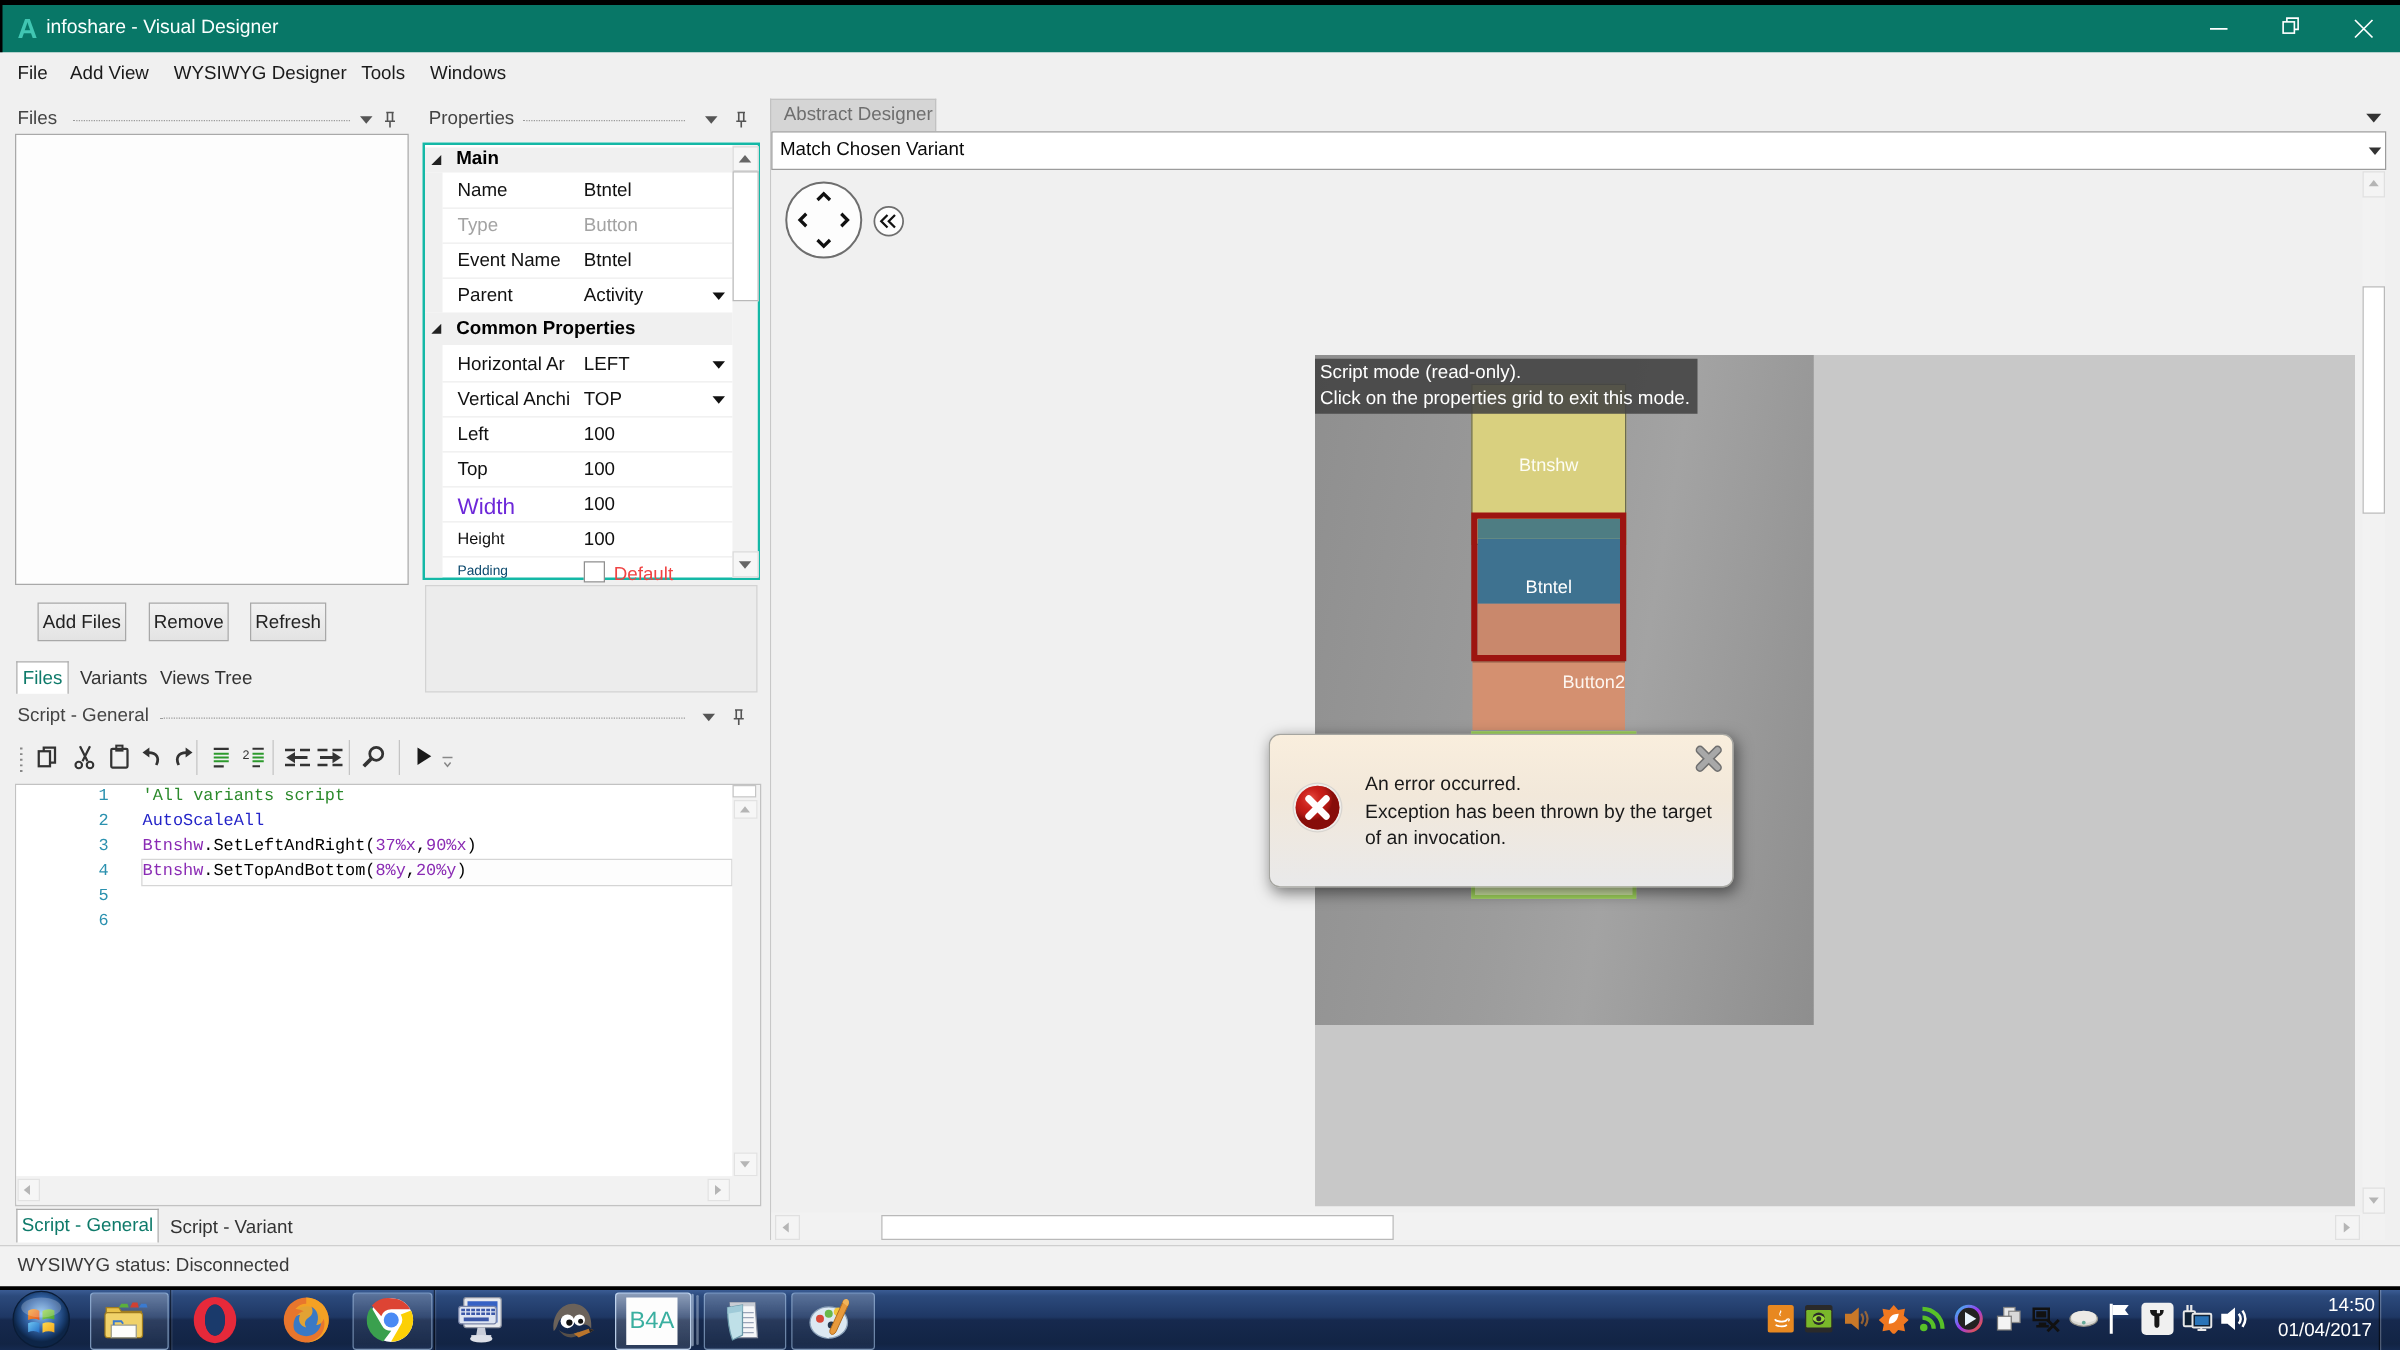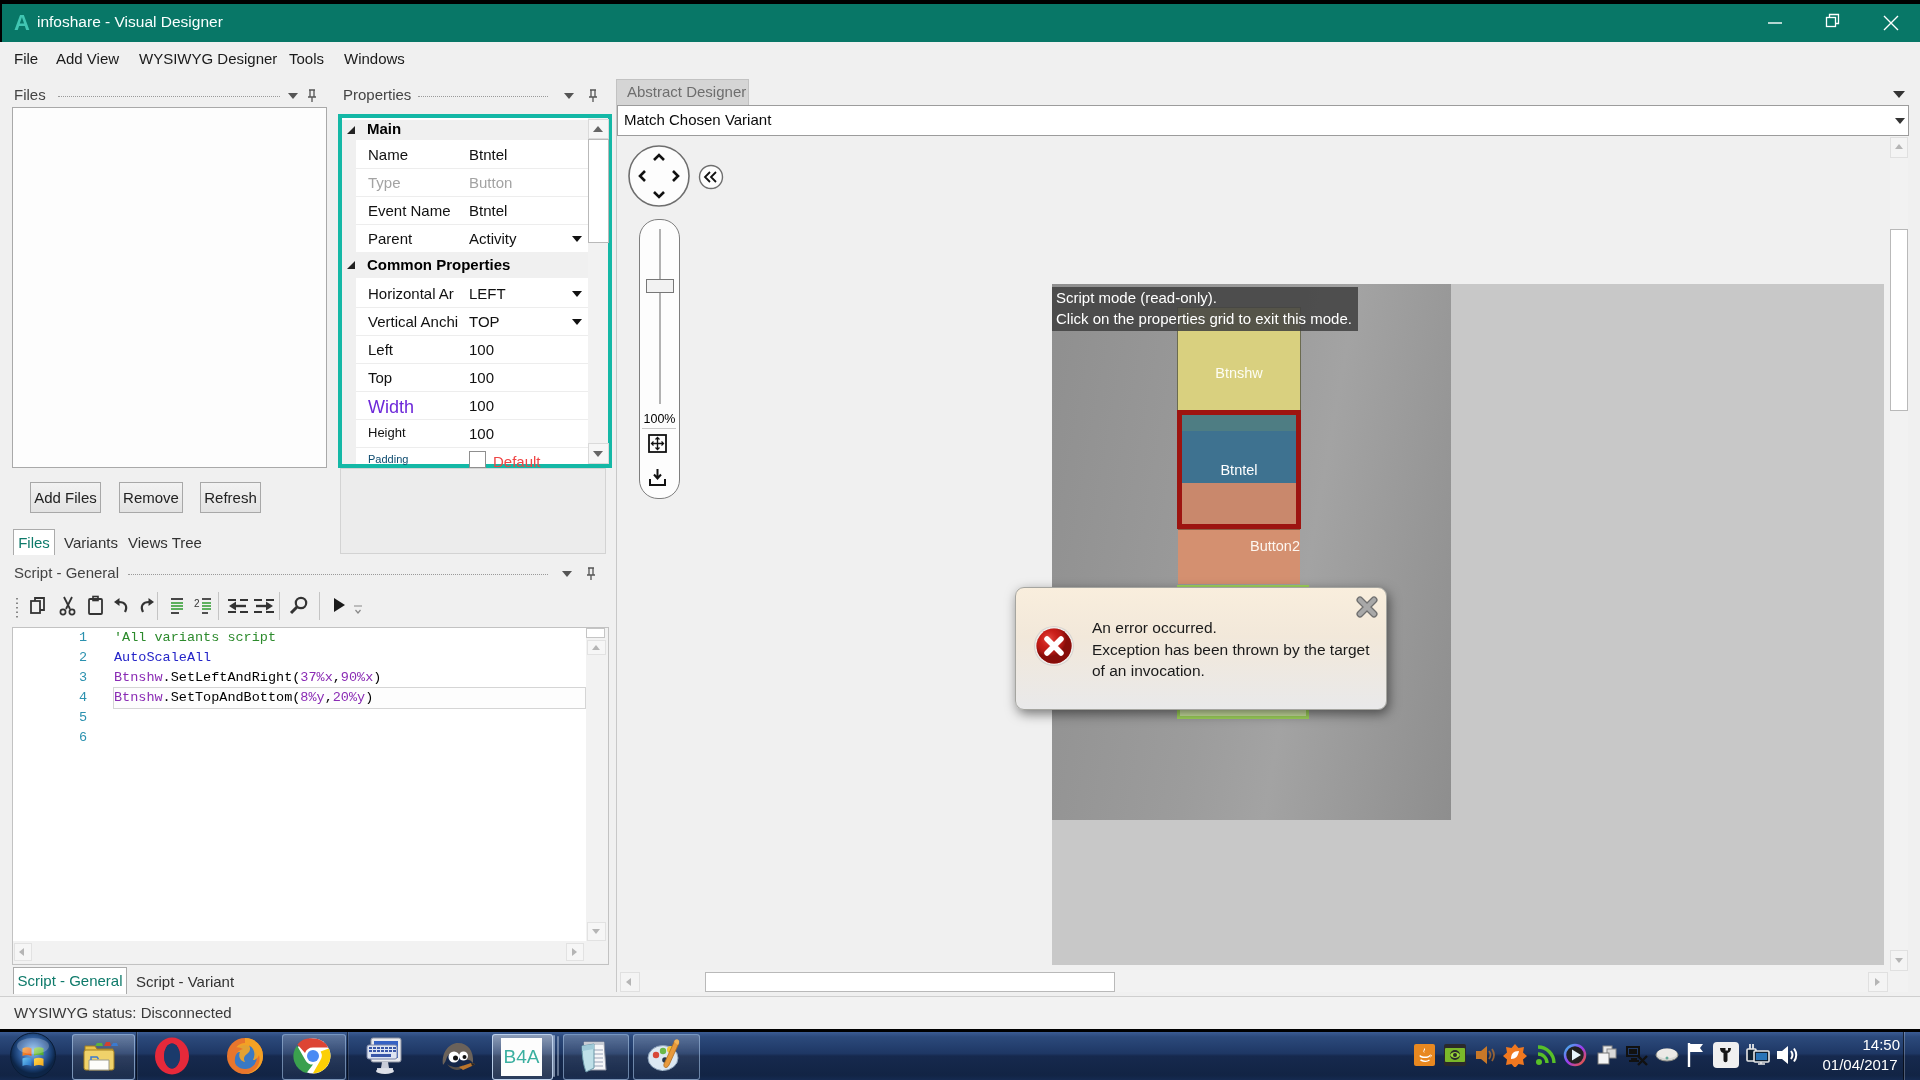--- a/index.html
+++ b/index.html
@@ -58,21 +58,21 @@
   <div class="a" style="left:14px;top:7px;font-size:15px;color:#3a3a3a">WYSIWYG status: Disconnected</div>
 </div>
 
 <div id="props" class="a" style="left:336px;top:82px;width:272px;height:474px">
   <div class="a pt" style="left:7px;top:4px">Properties</div>
   <div class="a leader" style="left:82px;top:14px;width:130px"></div>
   <div class="tri" style="left:228px;top:11px;border-width:6px 5px 0 5px;border-color:#555 transparent transparent transparent"></div>
   <svg class="a" style="left:250px;top:6px" width="14" height="16">
       <path d="M4 2 h6 M5 2 v7 h4 v-7 M3 9 h8 M7 9 v5" stroke="#555" stroke-width="1.3" fill="none"></path>
     </svg>
-  <div class="a" style="left:2px;top:32px;width:266px;height:346px;background:#fff;border:4px solid #14b8a6">
+  <div class="a" style="left:2px;top:32px;width:266px;height:346px;background:#fff;border:2px solid #14b8a6">
 
     <div class="a" style="left:0;top:2px;width:246px;height:20px;background:#f0f0f0">
       <svg class="a" style="left:5px;top:6px" width="9" height="9">
           <polygon points="8,0 8,8 0,8" fill="#222"></polygon>
         </svg>
       <div class="a" style="left:25px;top:0px;font-size:15px;font-weight:bold;color:#000">Main</div>
     </div>
     <div class="a" style="left:0;top:22px;width:14px;height:112px;background:#f0f0f0"></div>
     <div class="a" style="left:26px;top:28px;font-size:15px;color:#111">Name</div>
     <div class="a" style="left:127px;top:28px;font-size:15px;color:#111">Btntel</div>
@@ -276,35 +276,20 @@
     <svg class="a" style="left:0;top:0" width="125" height="80" viewBox="0 0 125 80">
       <circle cx="42" cy="40" r="30" fill="#fdfdfd" stroke="#6e6e6e" stroke-width="1.6"></circle>
       <path d="M37 24 l5 -5 l5 5" fill="none" stroke="#111" stroke-width="2.6"></path>
       <path d="M37 56 l5 5 l5 -5" fill="none" stroke="#111" stroke-width="2.6"></path>
       <path d="M28 35 l-5 5 l5 5" fill="none" stroke="#111" stroke-width="2.6"></path>
       <path d="M56 35 l5 5 l-5 5" fill="none" stroke="#111" stroke-width="2.6"></path>
       <circle cx="94" cy="41" r="11.5" fill="#fdfdfd" stroke="#6e6e6e" stroke-width="1.4"></circle>
       <path d="M93 36 l-5 5 l5 5 M99 36 l-5 5 l5 5" fill="none" stroke="#111" stroke-width="1.8"></path>
     </svg>
 
-    <div class="a" style="left:22px;top:83px;width:39px;height:278px;background:#fdfdfd;border:1.5px solid #7e7e7e;border-radius:19px">
-      <div class="a" style="left:19px;top:9px;width:2px;height:175px;background:#b2b2b2"></div>
-      <div class="a" style="left:6px;top:59px;width:26px;height:12px;background:#f2f2f2;border:1px solid #777"></div>
-      <div class="a" style="left:0;top:192px;width:39px;text-align:center;font-size:12.5px;color:#000">100%</div>
-      <div class="a" style="left:2px;top:208px;width:34px;height:1px;background:#c9c9c9"></div>
-      <svg class="a" style="left:7px;top:213px" width="21" height="21" viewBox="0 0 21 21">
-          <rect x="2" y="2" width="17" height="17" fill="none" stroke="#111" stroke-width="1.8"></rect>
-          <path d="M10.5 5 v11 M5 10.5 h11" stroke="#111" stroke-width="1.4"></path>
-          <path d="M8.5 6.5 l2 -2 l2 2 M8.5 14.5 l2 2 l2 -2 M6.5 8.5 l-2 2 l2 2 M14.5 8.5 l2 2 l-2 2" fill="none" stroke="#111" stroke-width="1.3"></path>
-        </svg>
-      <svg class="a" style="left:7px;top:247px" width="21" height="21" viewBox="0 0 21 21">
-          <path d="M10.5 2 v9 M7 7.5 l3.5 4 3.5 -4" fill="none" stroke="#111" stroke-width="2"></path>
-          <path d="M3 12 v6 h15 v-6" fill="none" stroke="#111" stroke-width="2"></path>
-        </svg>
-    </div>
 
     <div class="a" style="left:398px;top:451px;width:370px;height:121px;background:linear-gradient(#f9eedd,#f2e8da 40%,#e9e9ea);border:1px solid #a5a5a0;border-radius:9px;box-shadow:2px 4px 12px rgba(0,0,0,0.5)">
       <svg class="a" style="left:17px;top:37px" width="42" height="42" viewBox="0 0 42 42">
         <circle cx="21" cy="21" r="20" fill="#d8d5d0"></circle>
           <circle cx="21" cy="21" r="19" fill="#efedea"></circle>
         <circle cx="21" cy="21" r="17.5" fill="#c01a14"></circle>
         <circle cx="21" cy="21" r="17.5" fill="url(#gr1)"></circle>
         <defs>
             <radialGradient id="gr1" cx="0.35" cy="0.3">
               <stop offset="0" stop-color="#f05a50" stop-opacity="0.9"></stop>

